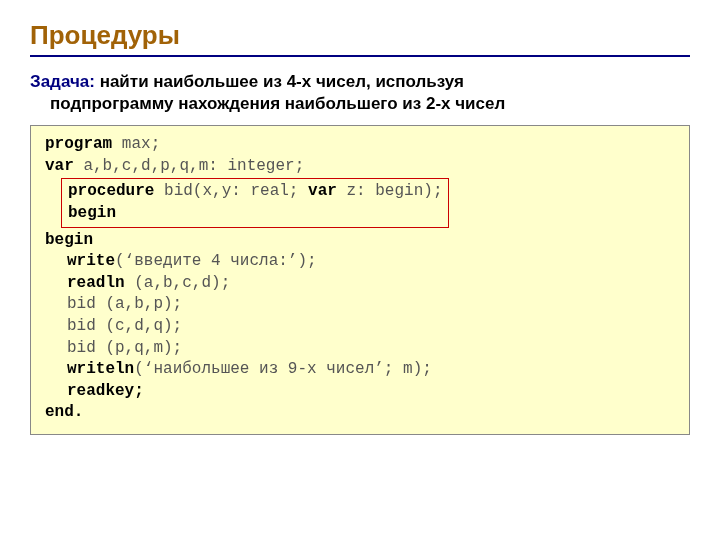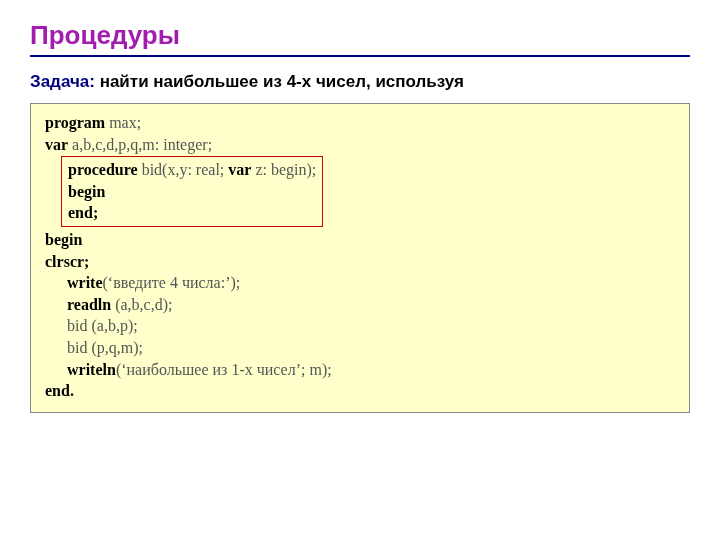--- a/index.html
+++ b/index.html
@@ -7,21 +7,21 @@
     padding: 20px 30px;
     font-family: Arial, sans-serif;
     background: #fff;
     width: 720px;
     height: 540px;
     box-sizing: border-box;
   }
   .title {
     font-size: 26px;
     font-weight: bold;
-    color: #a21caf;
+    color: #a16207;
     padding-bottom: 4px;
     border-bottom: 2px solid #000080;
     margin-bottom: 14px;
   }
   .task {
     font-size: 17px;
     font-weight: bold;
     color: #000;
     margin-bottom: 10px;
     text-align: justify;
@@ -31,21 +31,21 @@
     color: #000080;
     margin-top: 48px;
   }
   .task-line2 {
     padding-left: 20px;
   }
   .codebox {
     background: #ffffcc;
     border: 1px solid #888;
     padding: 8px 14px 10px 14px;
-    font-family: Liberation Serif, serif;
+    font-family: Liberation Mono, monospace;
     font-size: 16px;
     line-height: 1.35;
     color: #555;
     position: relative;
   }
   .kw { font-weight: bold; color: #000; }
   .innerbox {
     border: 1.5px solid #cc0000;
     padding: 2px 6px;
     margin: 1px 0 2px -6px;
@@ -54,35 +54,36 @@
   .ind1 { padding-left: 0; }
   .ind2 { padding-left: 22px; }
 </style>
 </head>
 <body>
 
 <div class="title">Процедуры</div>
 
 <div class="task">
   <span class="task-label">Задача:</span><span> найти наибольшее из 4-х чисел, используя</span><br>
+  <span class="task-line2">подпрограмму нахождения наибольшего из 2-х чисел</span>
 </div>
 
 <div class="codebox">
   <div class="ind1"><span class="kw">program</span><span> max;</span></div>
   <div class="ind1"><span class="kw">var</span><span> a,b,c,d,p,q,m: integer;</span></div>
 
   <div class="ind2">
     <div class="innerbox">
       <div><span class="kw">procedure</span><span> bid(x,y: real; </span><span class="kw">var</span><span> z: begin);</span></div>
       <div><span class="kw">begin</span></div>
-      <div><span class="kw">end;</span></div>
     </div>
   </div>
 
   <div class="ind1"><span class="kw">begin</span></div>
-  <div class="ind1"><span class="kw">clrscr;</span></div>
   <div class="ind2"><span class="kw">write</span><span>(‘введите 4 числа:’);</span></div>
   <div class="ind2"><span class="kw">readln</span><span> (a,b,c,d);</span></div>
   <div class="ind2"><span>bid (a,b,p);</span></div>
+  <div class="ind2"><span>bid (c,d,q);</span></div>
   <div class="ind2"><span>bid (p,q,m);</span></div>
-  <div class="ind2"><span class="kw">writeln</span><span>(‘наибольшее из 1-х чисел’; m);</span></div>
+  <div class="ind2"><span class="kw">writeln</span><span>(‘наибольшее из 9-х чисел’; m);</span></div>
+  <div class="ind2"><span class="kw">readkey;</span></div>
   <div class="ind1"><span class="kw">end.</span></div>
 </div>
 
 </body></html>

